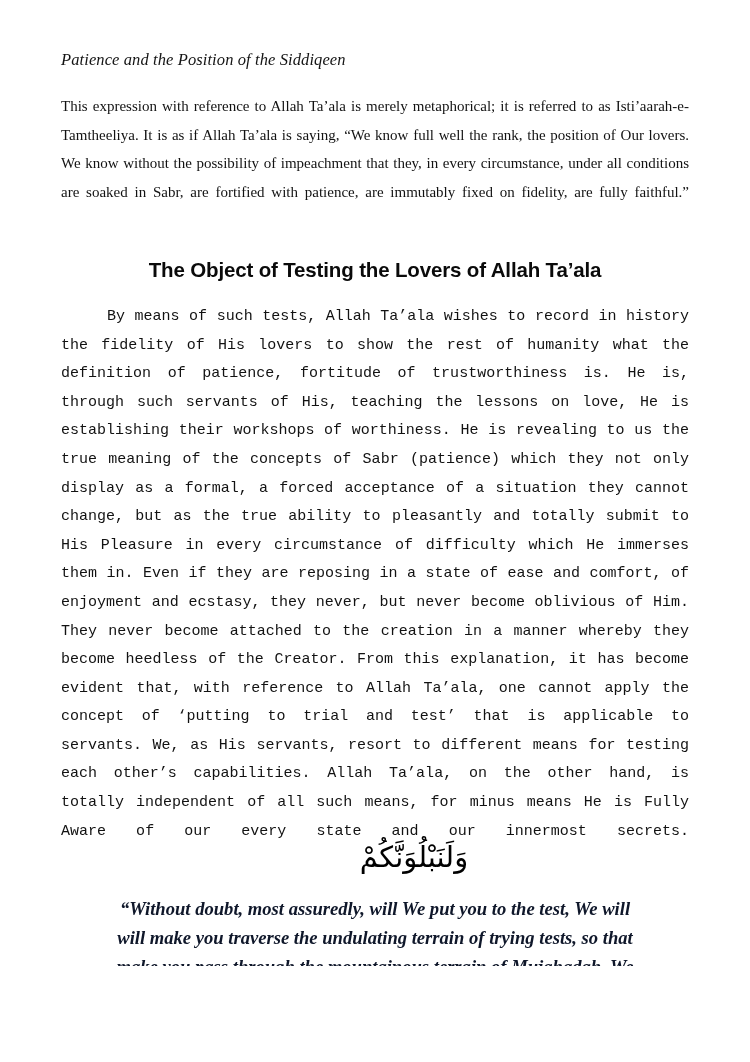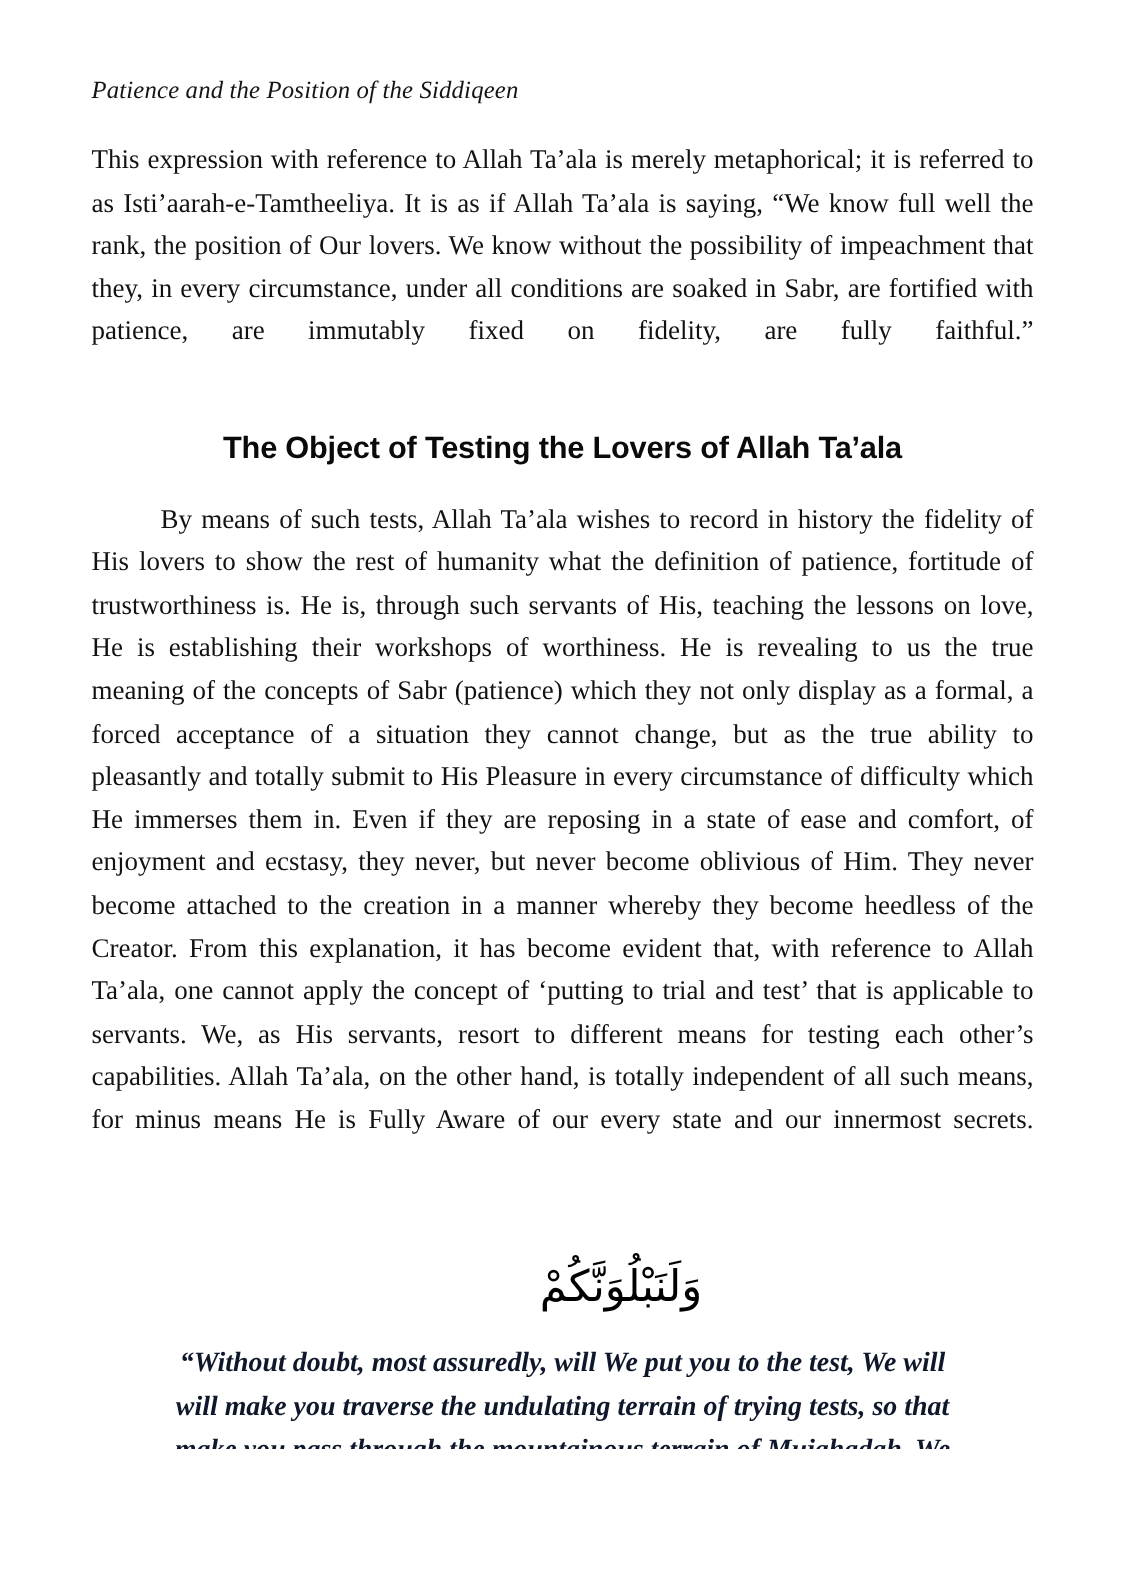--- a/index.html
+++ b/index.html
@@ -36,28 +36,29 @@
     position: absolute;
     left: 61px;
     top: 92px;
     width: 628px;
   }
 
   p.body-par {
     margin: 0;
     text-align: justify;
     text-justify: inter-word;
-    font-size: 18px;
+    font-size: 15px;
     line-height: 28.6px;
     color: #121212;
     -webkit-hyphens: none;
     hyphens: none;
   }
   p.body-par.indented {
     text-indent: 46px;
+    font-family: Liberation Mono, monospace;
   }
   
   p.body-par::after {
     content: "";
     display: inline-block;
     width: 100%;
   }
 
   
   h2.section-heading {

